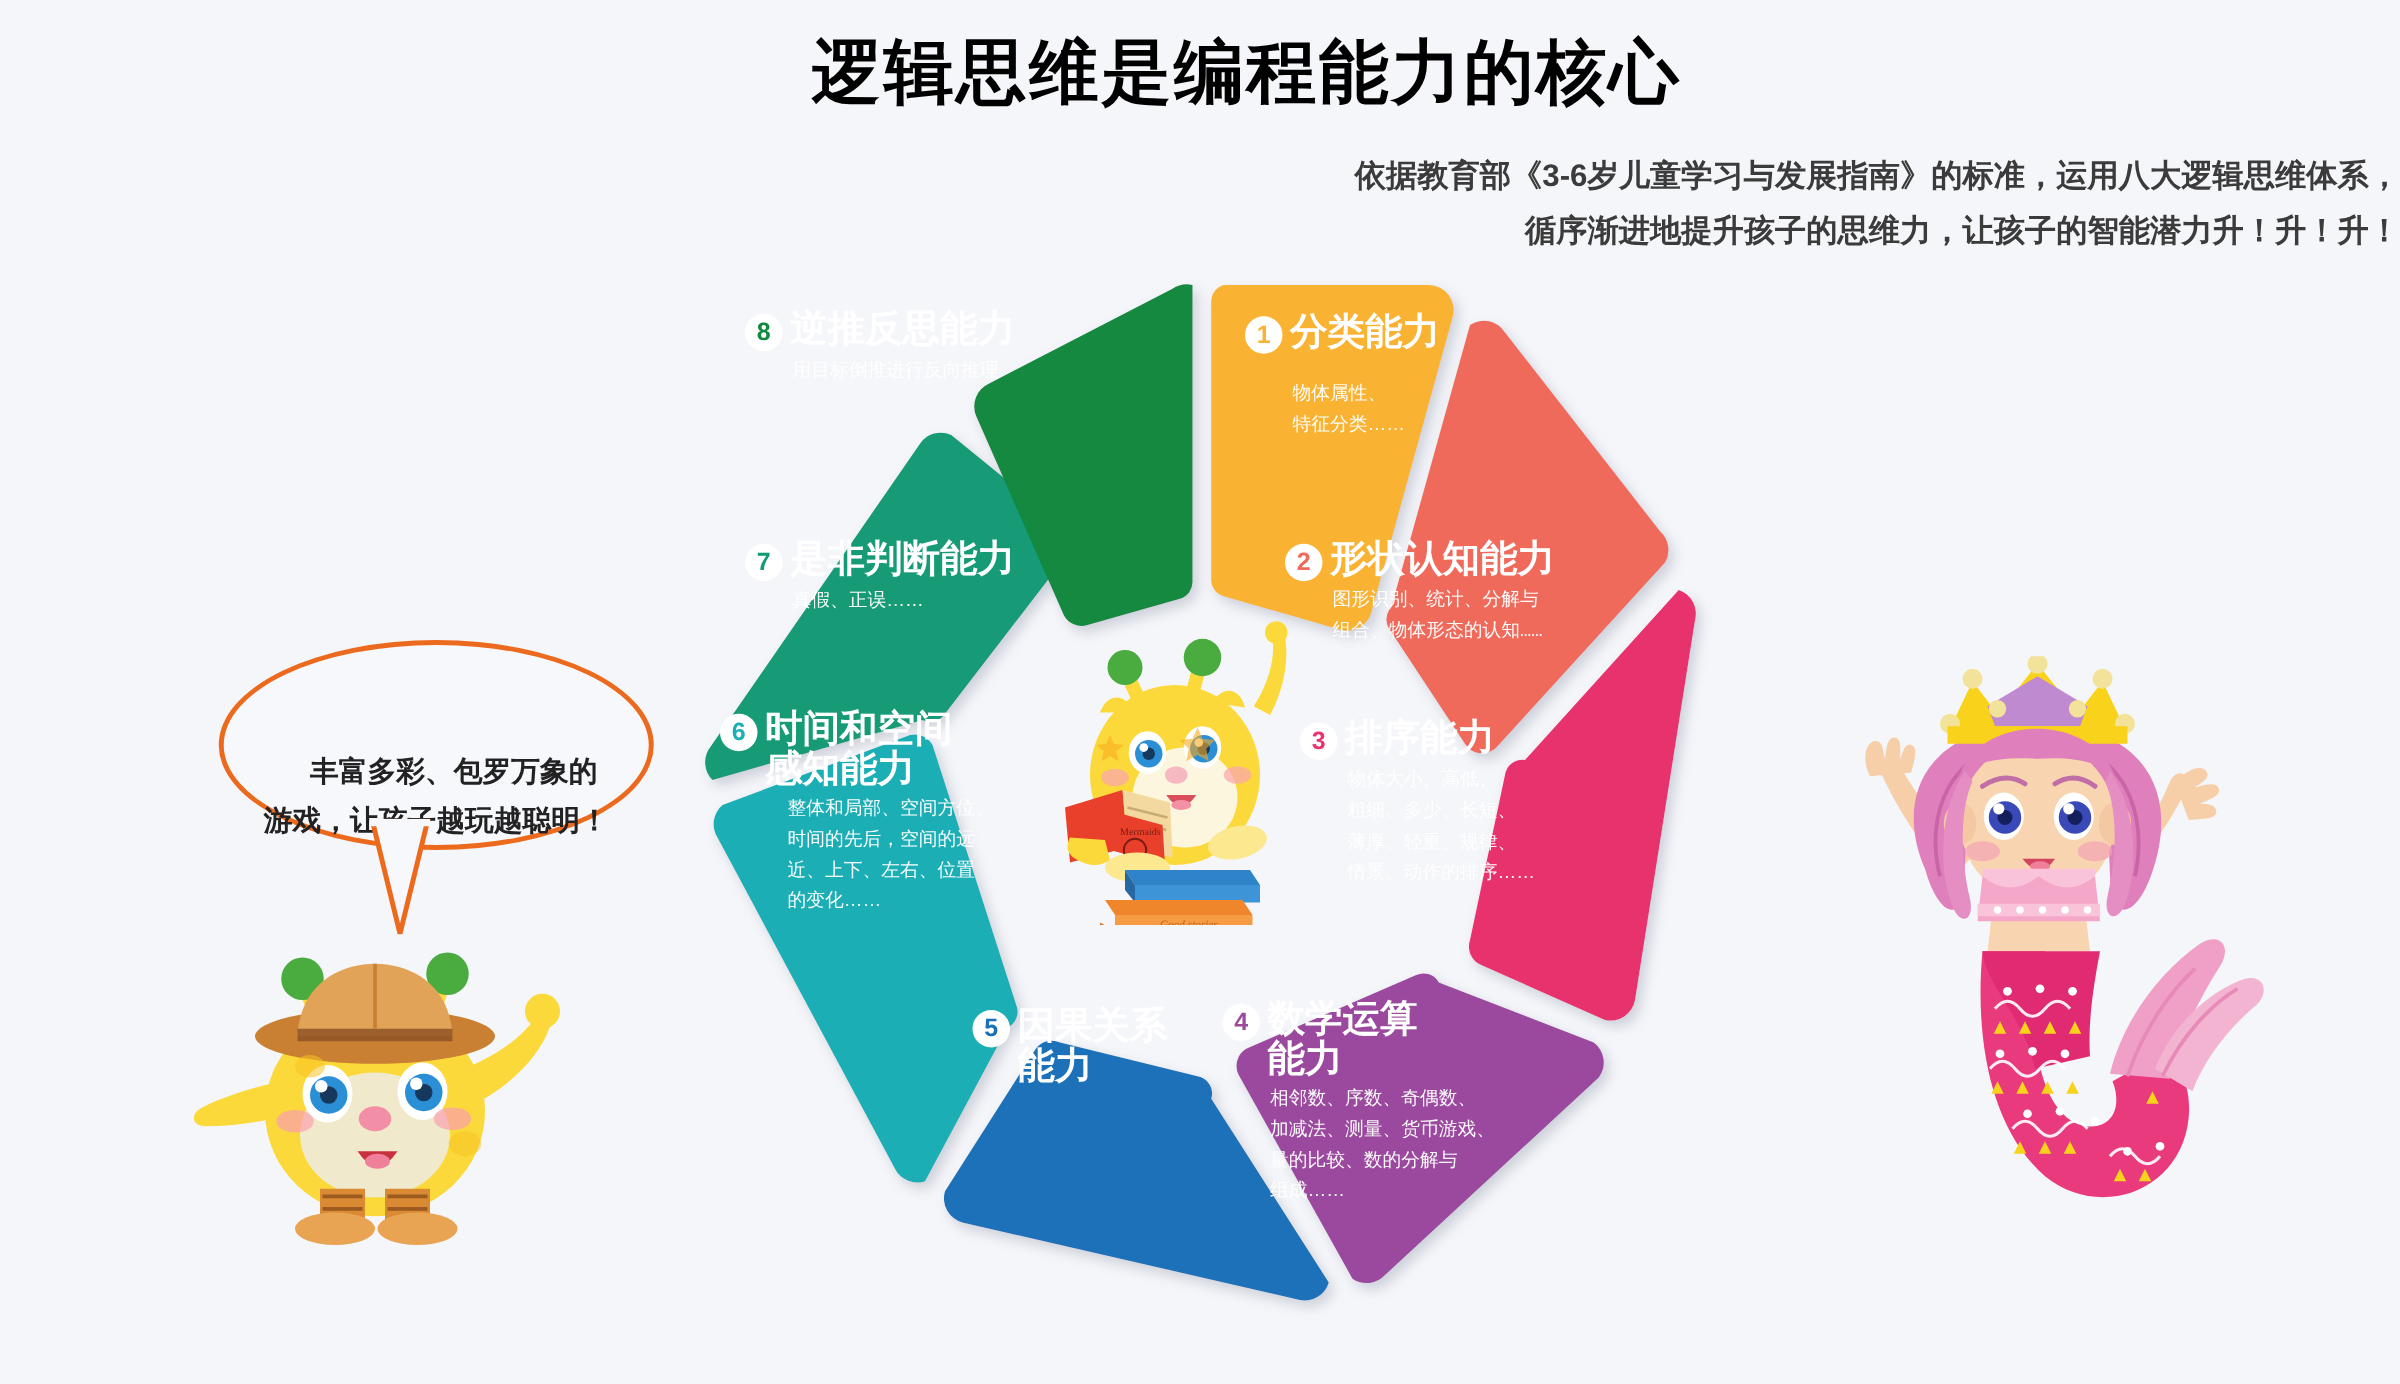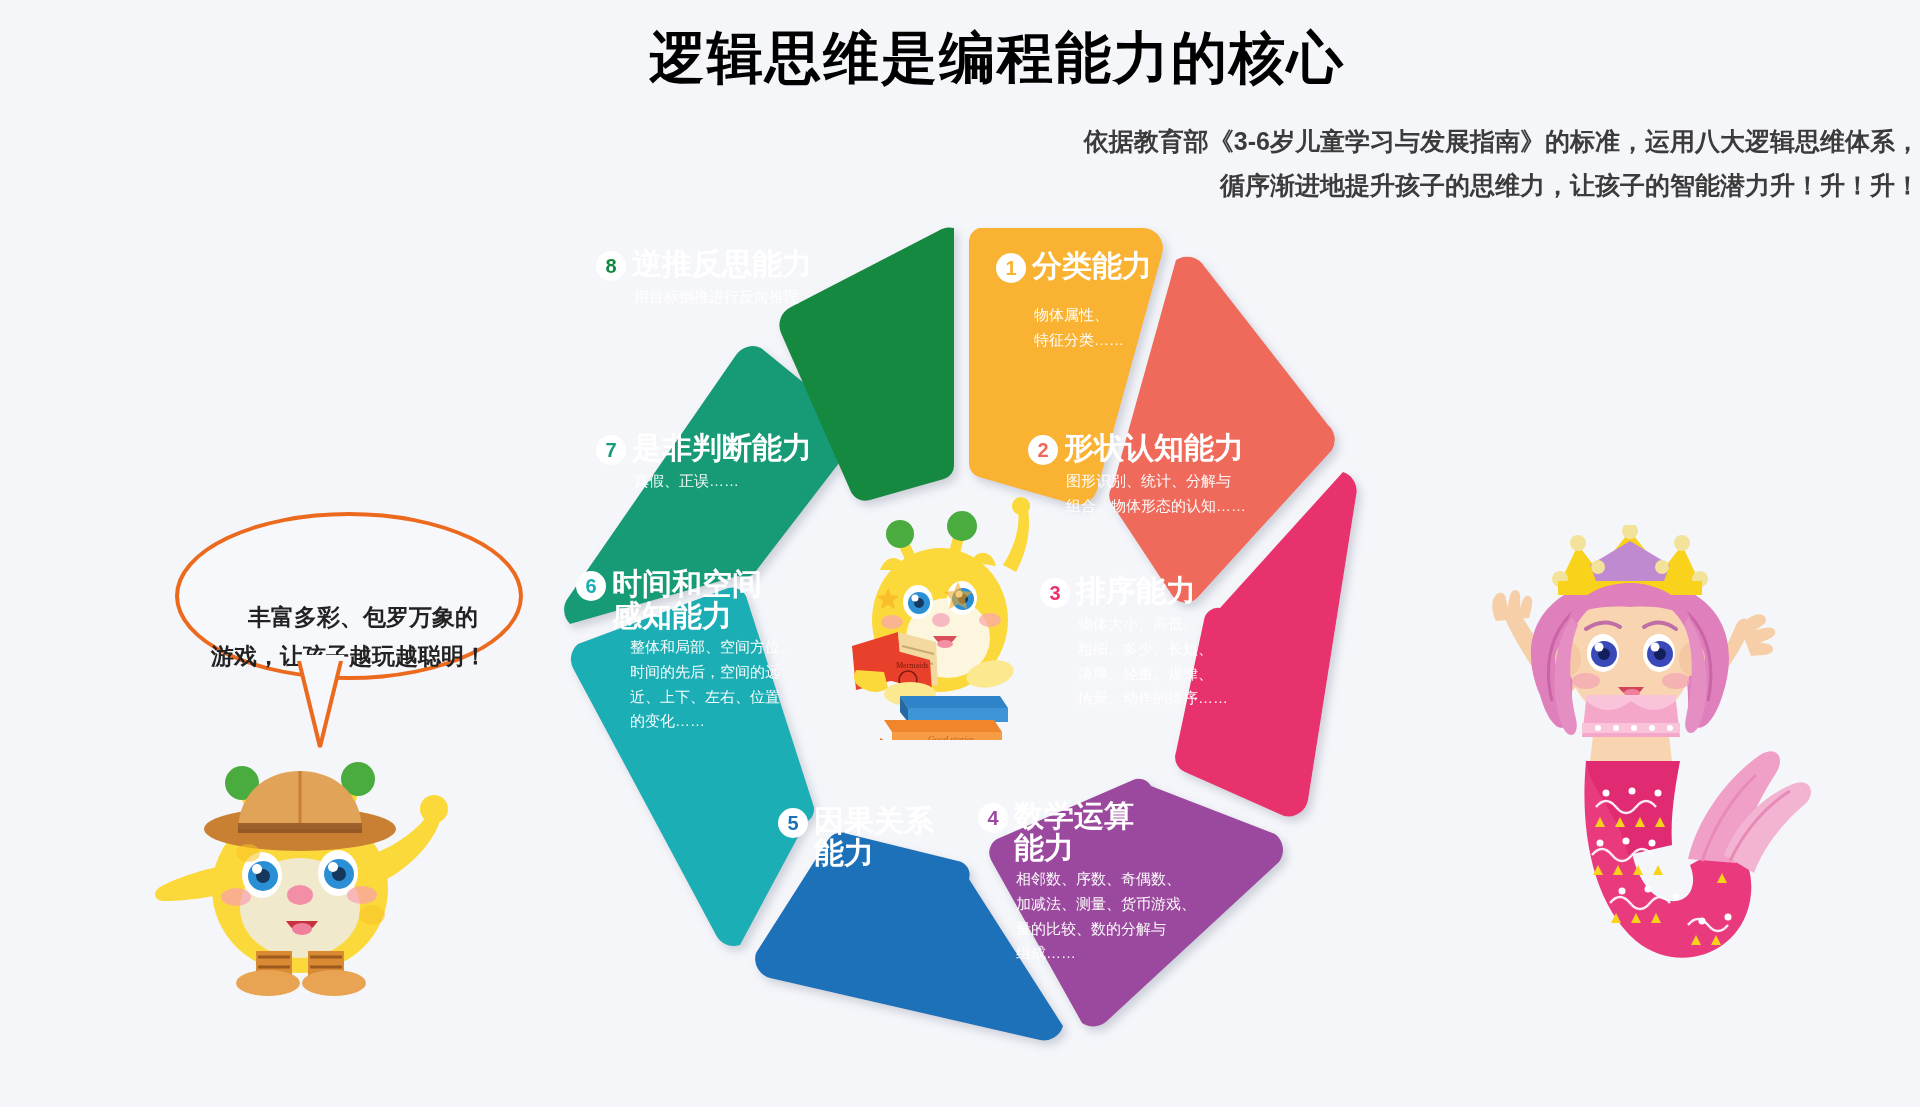--- a/index.html
+++ b/index.html
@@ -130,21 +130,21 @@
         <span class="ttl">是非判断能力</span>
       </div>
       <div class="desc" style="margin-left:38px;white-space:pre-line;">真假、正误……</div>
     </div>
 
     <div class="seg-label" style="left:480px;top:232px;width:330px;">
       <div class="seg-head">
         <span class="num" style="color:#ef6a5a;">2</span>
         <span class="ttl">形状认知能力</span>
       </div>
-      <div class="desc" style="margin-left:38px;white-space:pre-line;">图形识别、统计、分解与
+      <div class="desc" style="margin-left:38px;white-space:pre-line;font-family:Liberation Mono, monospace;">图形识别、统计、分解与
 组合、物体形态的认知……</div>
     </div>
 
     <div class="seg-label" style="left:28px;top:368px;width:300px;">
       <div class="seg-head">
         <span class="num" style="color:#1aaeb5;">6</span>
         <span class="ttl" style="white-space:pre-line;">时间和空间
 感知能力</span>
       </div>
       <div class="desc" style="margin-left:54px;white-space:pre-line;">整体和局部、空间方位、

